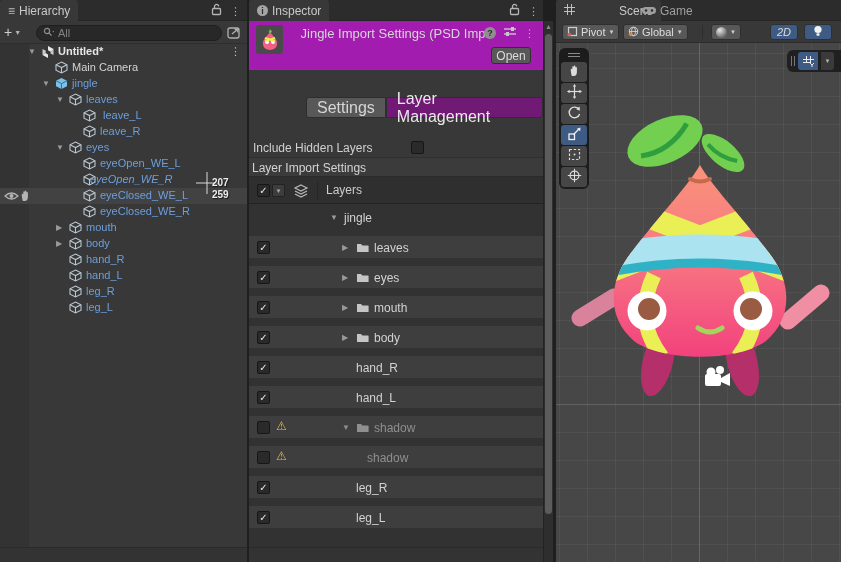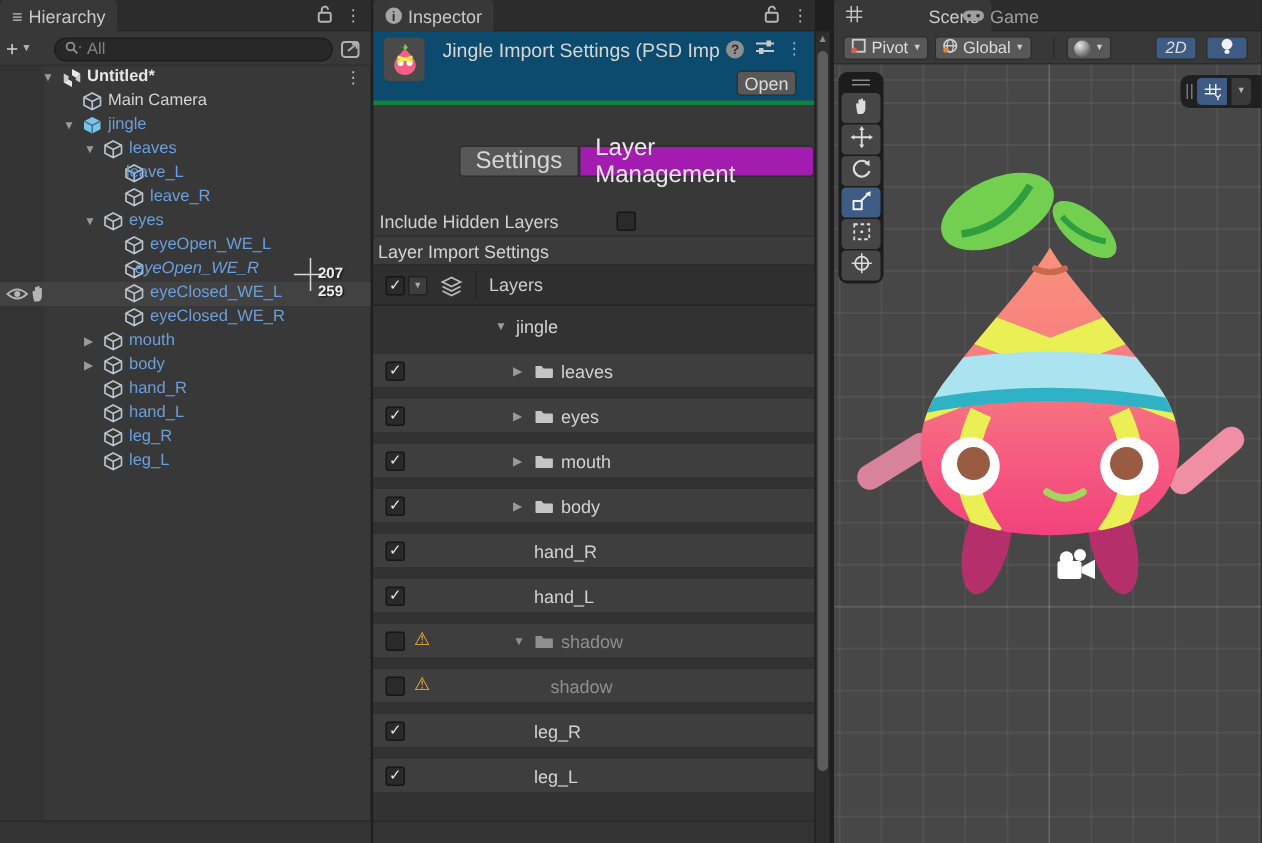--- a/index.html
+++ b/index.html
@@ -30,31 +30,31 @@
   .hrow .hlabel { position:absolute; top:1px; font-size:11px; color:#d4d4d4; white-space:nowrap; }
   .hrow .hlabel.blue { color:#6b9fdc; }
   .hrow .hlabel.bold { color:#e6e6e6; font-weight:bold; }
   .hrow .rowkebab { position:absolute; right:6px; top:1px; color:#bdbdbd; font-size:11px; }
   .gutter-ico { position:absolute; top:2px; }
   
   #cursor { position:absolute; left:196px; top:172px; width:22px; height:22px; pointer-events:none; }
   #coords { position:absolute; left:212px; top:177px; font-size:10px; font-weight:bold; color:#ececec; text-shadow:1px 1px 1px #1a1a1a; line-height:12px; }
   
   #inspector { left:249px; width:294px; }
-  #insp-header { position:absolute; left:0; right:0; top:21px; height:49px; background:#0c4a6e; border-bottom:3px solid #15803d; }
+  #insp-header { position:absolute; left:0; right:0; top:21px; height:49px; background:#a21caf; border-bottom:1px solid #15803d;text-align:center; }
   .thumb { position:absolute; left:7px; top:4px; width:27px; height:29px; background:#4a4a4a; border-radius:3px; display:flex; align-items:center; justify-content:center; }
   #insp-title { position:absolute; left:46px; top:5px; width:196px; font-size:13px; color:#d6d6d6; white-space:nowrap; overflow:hidden; }
   .hdr-icons { position:absolute; right:8px; top:5px; display:flex; gap:8px; align-items:center; }
   .circle-ico { width:12px; height:12px; border-radius:50%; background:#8f8f8f; color:#2d2d2d; font-size:9px; font-weight:bold; display:flex; align-items:center; justify-content:center; }
   .openbtn { position:absolute; right:12px; top:26px; width:40px; height:17px; background:#585858; border:1px solid #303030; border-radius:3px; color:#dcdcdc; font-size:12px; display:flex; align-items:center; justify-content:center; }
   .seg-tabs { position:absolute; top:97px; left:57px; height:21px; display:flex; }
   .seg { height:21px; padding:0 10px; display:flex; align-items:center; font-size:16px; color:#d6d6d6; background:#585858; border:1px solid #2e2e2e; }
   .seg:first-child { border-radius:3px 0 0 3px; }
   .seg:last-child { border-radius:0 3px 3px 0; }
-  .seg.on { background:#a21caf; color:#eaeaea; }
+  .seg.on { background:#701a75; color:#eaeaea; }
   #include-row { position:absolute; top:139px; left:4px; right:4px; height:18px; }
   #include-row .lbl { position:absolute; left:0; top:2px; color:#d0d0d0; }
   #include-row .cb { left:158px; top:2px; }
   #lis-header { position:absolute; top:157px; left:0; right:0; height:20px; background:#3b3b3b; border-top:1px solid #2f2f2f; border-bottom:1px solid #2a2a2a; color:#d4d4d4; padding:3px 0 0 3px; }
   #layers-table { position:absolute; top:177px; left:0; right:0; height:370px; background:#323232; }
   #layers-head { position:absolute; top:0; left:0; right:0; height:27px; background:#2f2f2f; border-bottom:1px solid #242424; }
   #layers-head .cb { left:8px; top:7px; }
   .ddbox { position:absolute; left:23px; top:7px; width:13px; height:13px; background:#3d3d3d; border:1px solid #222; border-radius:0 2px 2px 0; color:#aaa; font-size:6px; display:flex; align-items:center; justify-content:center; }
   .stackico { position:absolute; left:44px; top:7px; }
   .vsep { position:absolute; left:68px; top:4px; width:1px; height:19px; background:#262626; }
@@ -181,21 +181,21 @@
             </svg></span>
           <span class="hlabel blue " style="left:86px;">leaves</span>
         </div>
         <div class="hrow">
           <span class="hicon" style="left:83px;"><svg width="13" height="13" viewBox="0 0 13 13">
               <g fill="none" stroke="#b9c6d2" stroke-width="1.1">
                 <path d="M6.5 1 L12 3.8 V9.2 L6.5 12 L1 9.2 V3.8 Z"></path>
                 <path d="M1 3.8 L6.5 6.6 L12 3.8 M6.5 6.6 V12"></path>
               </g>
             </svg></span>
-          <span class="hlabel blue " style="left:84px;">leave_L</span>
+          <span class="hlabel blue " style="left:103px;">leave_L</span>
         </div>
         <div class="hrow">
           <span class="hicon" style="left:83px;"><svg width="13" height="13" viewBox="0 0 13 13">
               <g fill="none" stroke="#b9c6d2" stroke-width="1.1">
                 <path d="M6.5 1 L12 3.8 V9.2 L6.5 12 L1 9.2 V3.8 Z"></path>
                 <path d="M1 3.8 L6.5 6.6 L12 3.8 M6.5 6.6 V12"></path>
               </g>
             </svg></span>
           <span class="hlabel blue " style="left:100px;">leave_R</span>
         </div>

